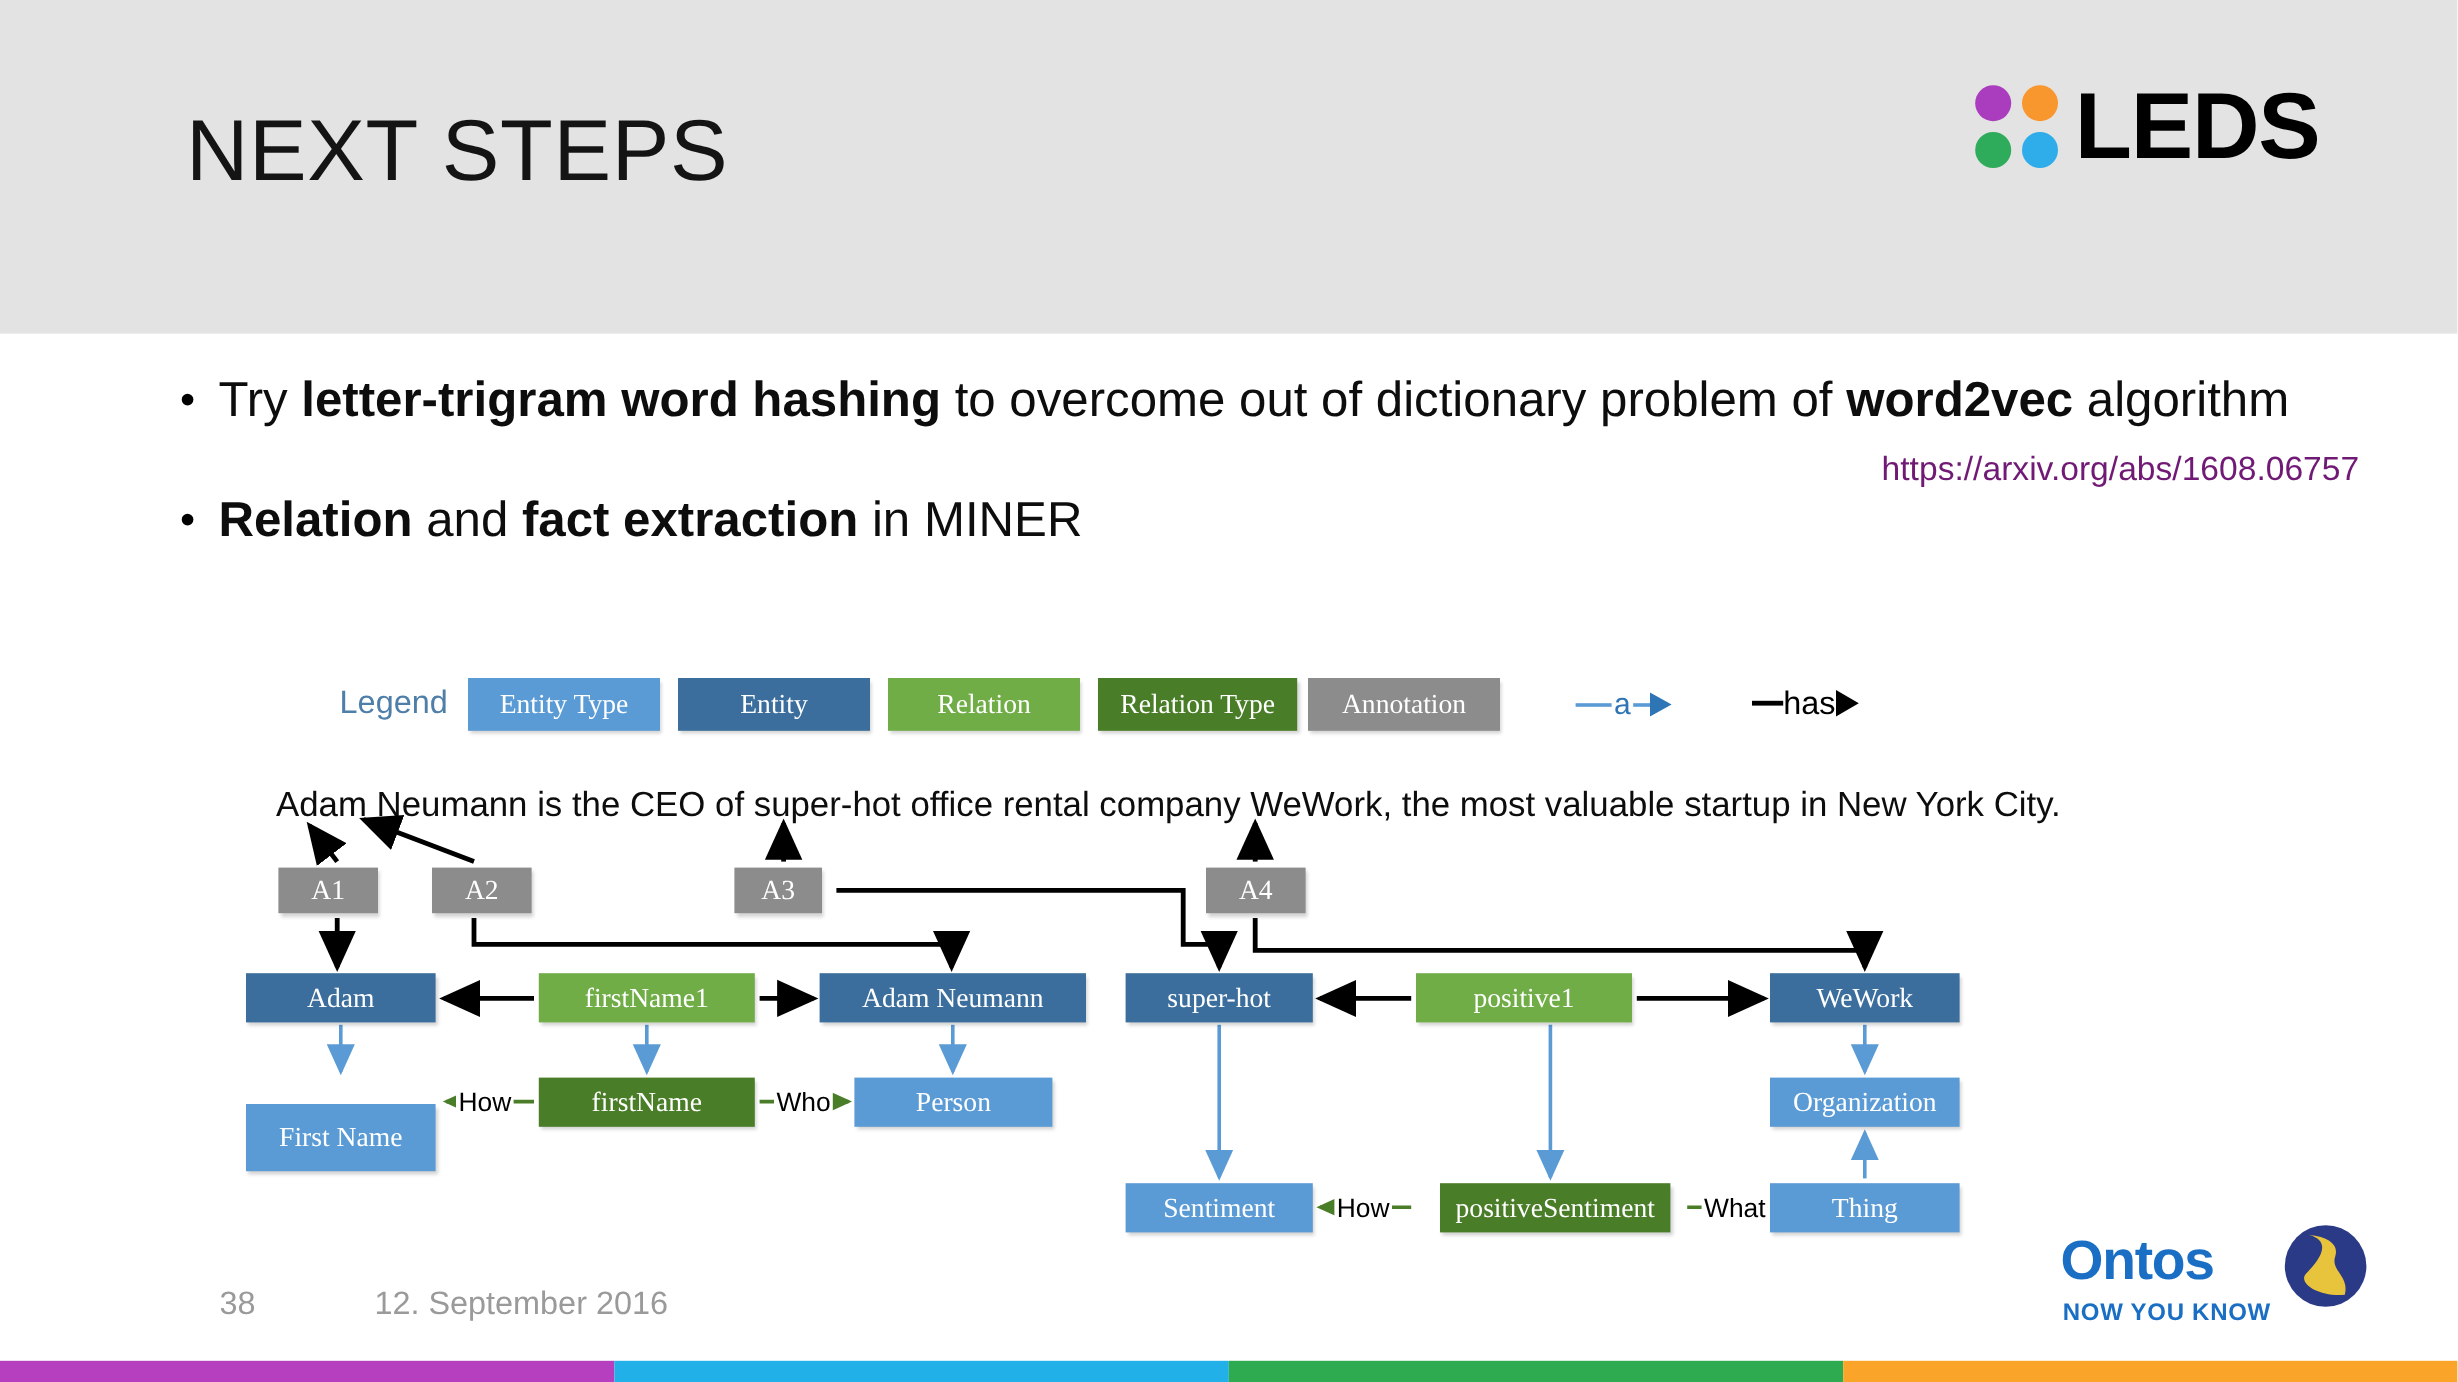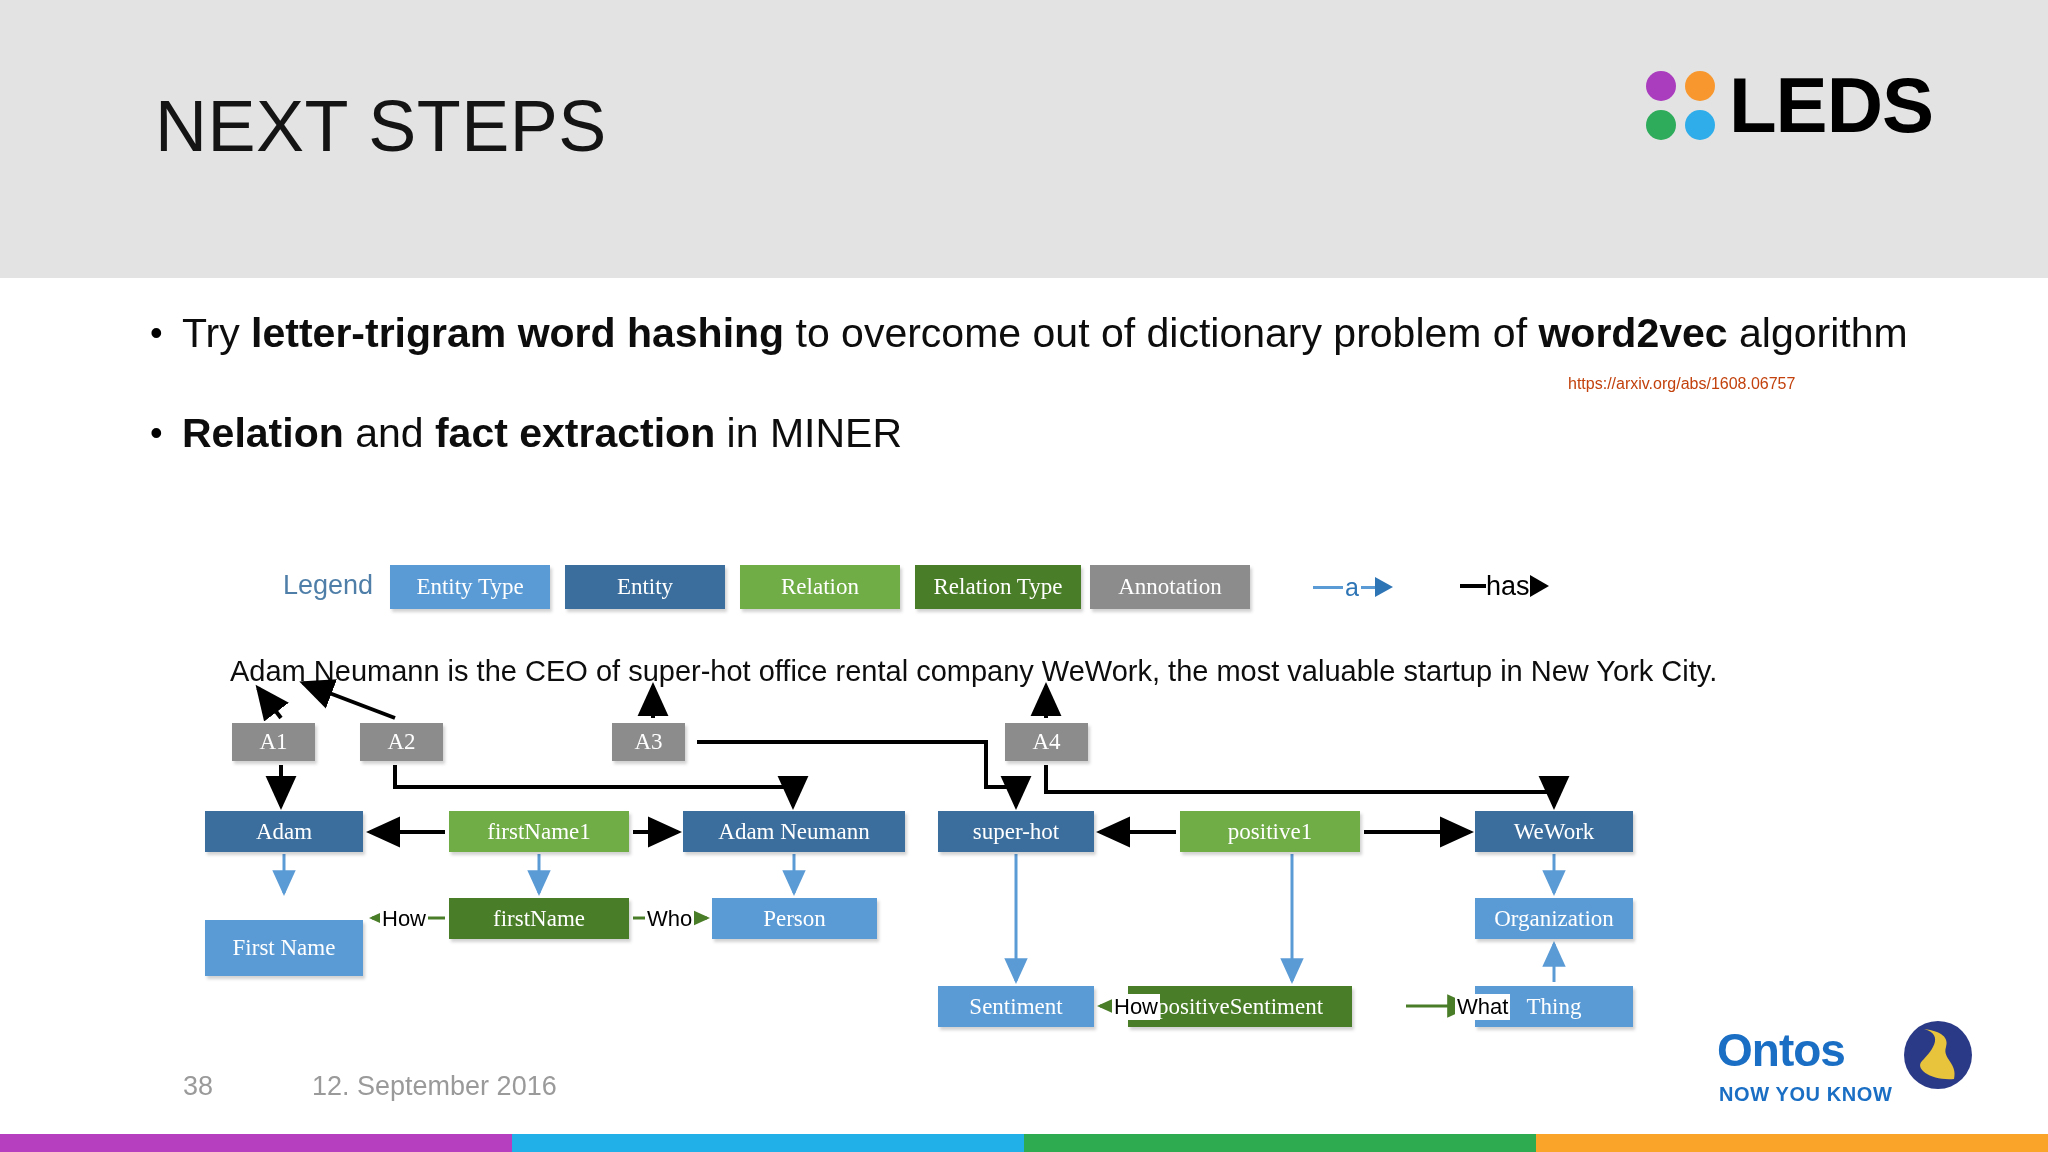--- a/index.html
+++ b/index.html
@@ -43,21 +43,21 @@
   #bullets { position: absolute; left: 150px; top: 305px; width: 1760px; }
   .bullet-row { display: flex; align-items: flex-start; }
   .bullet-dot {
     width: 32px; flex: 0 0 32px; font-size: 36px; line-height: 56px; color: #000;
   }
   .bullet-text { font-size: 41px; line-height: 56px; color: #0d0d0d; }
   .bullet-text b { font-weight: 700; }
   #bullet-2 { margin-top: 44px; }
   #arxiv-link {
     position: absolute; left: 1568px; top: 375px;
-    font-size: 16px; color: #c2410c; white-space: nowrap;
+    font-size: 28px; color: #701a75; white-space: nowrap;
   }
   .node {
     position: absolute; display: flex; align-items: center; justify-content: center;
     color: #ffffff; font-size: 23px; white-space: nowrap;
     box-shadow: 2px 3px 3px rgba(0,0,0,0.18);
     font-family: Liberation Serif, serif;
   }
   .t-entitytype { background: #5b9bd5; }
   .t-entity     { background: #3b6e9c; }
   .t-relation   { background: #70ad47; }
@@ -236,28 +236,28 @@
     <div class="node t-relation" style="left: 449px; top: 811px; width: 180px; height: 41px;">firstName1</div>
     <div class="node t-entity" style="left: 683px; top: 811px; width: 222px; height: 41px;">Adam Neumann</div>
     <div class="node t-entity" style="left: 938px; top: 811px; width: 156px; height: 41px;">super-hot</div>
     <div class="node t-relation" style="left: 1180px; top: 811px; width: 180px; height: 41px;">positive1</div>
     <div class="node t-entity" style="left: 1475px; top: 811px; width: 158px; height: 41px;">WeWork</div>
     <div class="node t-entitytype" style="left: 205px; top: 920px; width: 158px; height: 56px;">First Name</div>
     <div class="node t-relationtype t-reltype" style="left: 449px; top: 898px; width: 180px; height: 41px;">firstName</div>
     <div class="node t-entitytype" style="left: 712px; top: 898px; width: 165px; height: 41px;">Person</div>
     <div class="node t-entitytype" style="left: 1475px; top: 898px; width: 158px; height: 41px;">Organization</div>
     <div class="node t-entitytype" style="left: 938px; top: 986px; width: 156px; height: 41px;">Sentiment</div>
-    <div class="node t-relationtype t-reltype" style="left: 1128px; top: 986px; width: 224px; height: 41px; text-align: right;">positiveSentiment</div>
+    <div class="node t-relationtype t-reltype" style="left: 1200px; top: 986px; width: 192px; height: 41px; text-align: right;">positiveSentiment</div>
     <div class="node t-entitytype" style="left: 1475px; top: 986px; width: 158px; height: 41px;">Thing</div>
   </div>
 <div id="diagram-edge-labels">
     <div style="position: absolute; left: 380px; top: 906px; font-size: 22px; color: rgb(0, 0, 0); background: rgb(255, 255, 255); padding: 0px 2px; white-space: nowrap;">How</div>
     <div style="position: absolute; left: 645px; top: 906px; font-size: 22px; color: rgb(0, 0, 0); background: rgb(255, 255, 255); padding: 0px 2px; white-space: nowrap;">Who</div>
     <div style="position: absolute; left: 1112px; top: 994px; font-size: 22px; color: rgb(0, 0, 0); background: rgb(255, 255, 255); padding: 0px 2px; white-space: nowrap;">How</div>
-    <div style="position: absolute; left: 1418px; top: 994px; font-size: 22px; color: rgb(0, 0, 0); background: rgb(255, 255, 255); padding: 0px 2px; white-space: nowrap; margin-left: 37px;">What</div>
+    <div style="position: absolute; left: 1418px; top: 994px; font-size: 22px; color: rgb(0, 0, 0); background: rgb(255, 255, 255); padding: 0px 2px; white-space: nowrap;">What</div>
   </div>
 
 <div id="page-number">38</div>
 <div id="slide-date">12. September 2016</div>
 
 <div id="ontos-logo">
   <div id="ontos-word">Ontos</div>
   <div id="ontos-tag">NOW YOU KNOW</div>
   <svg id="ontos-globe" viewBox="0 0 72 72">
     <circle cx="36" cy="36" r="34" fill="#2b3a87"></circle>

